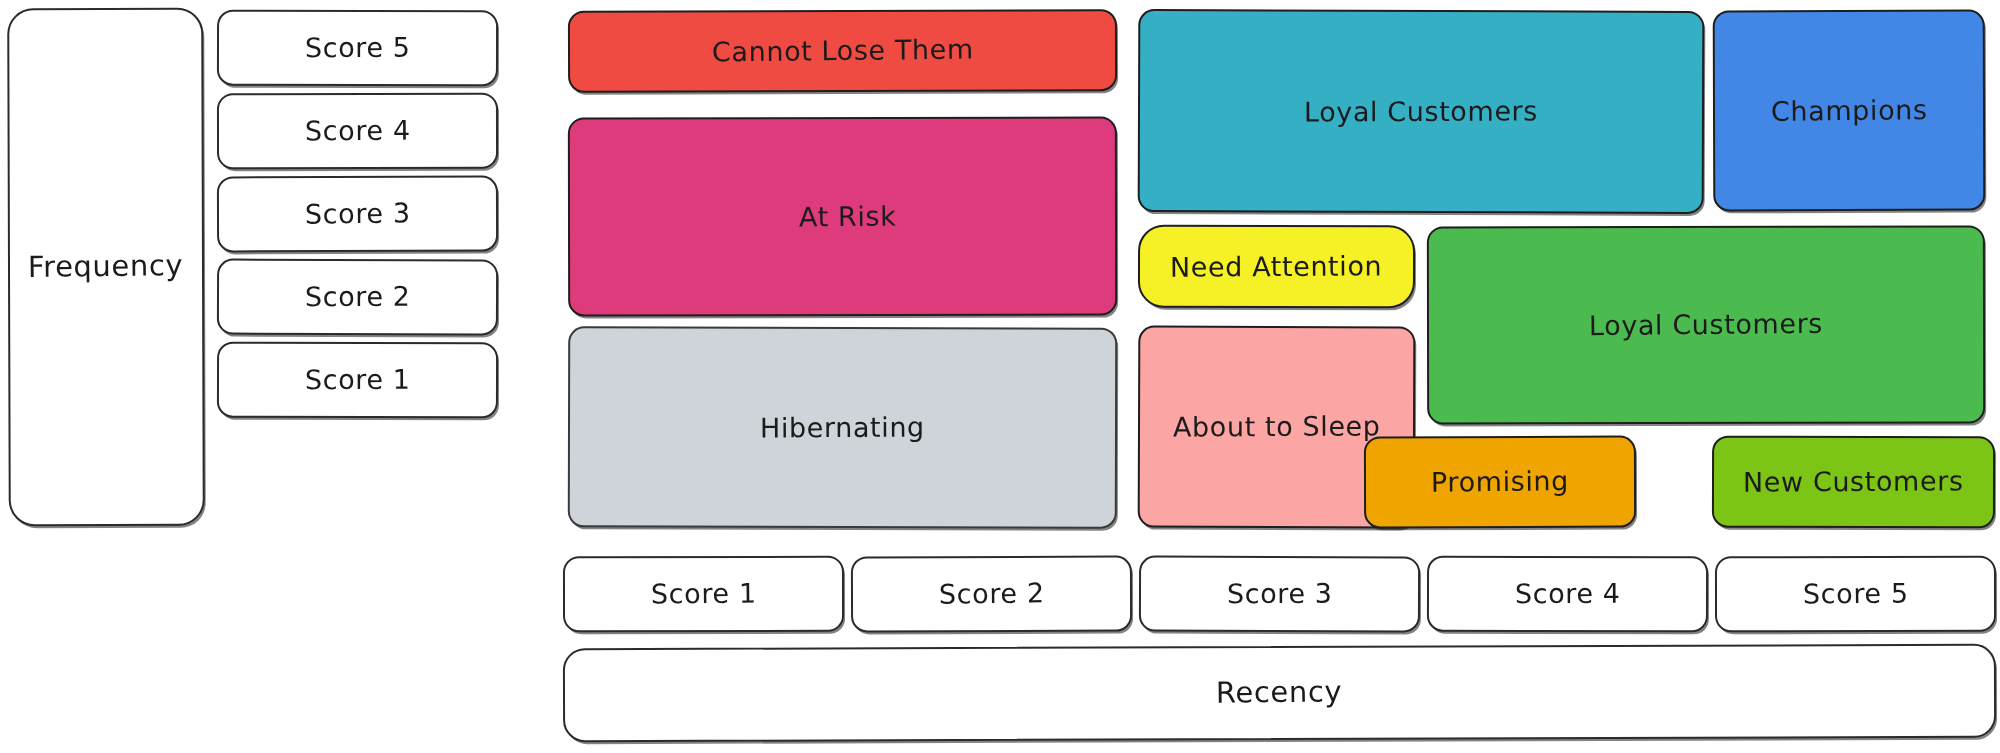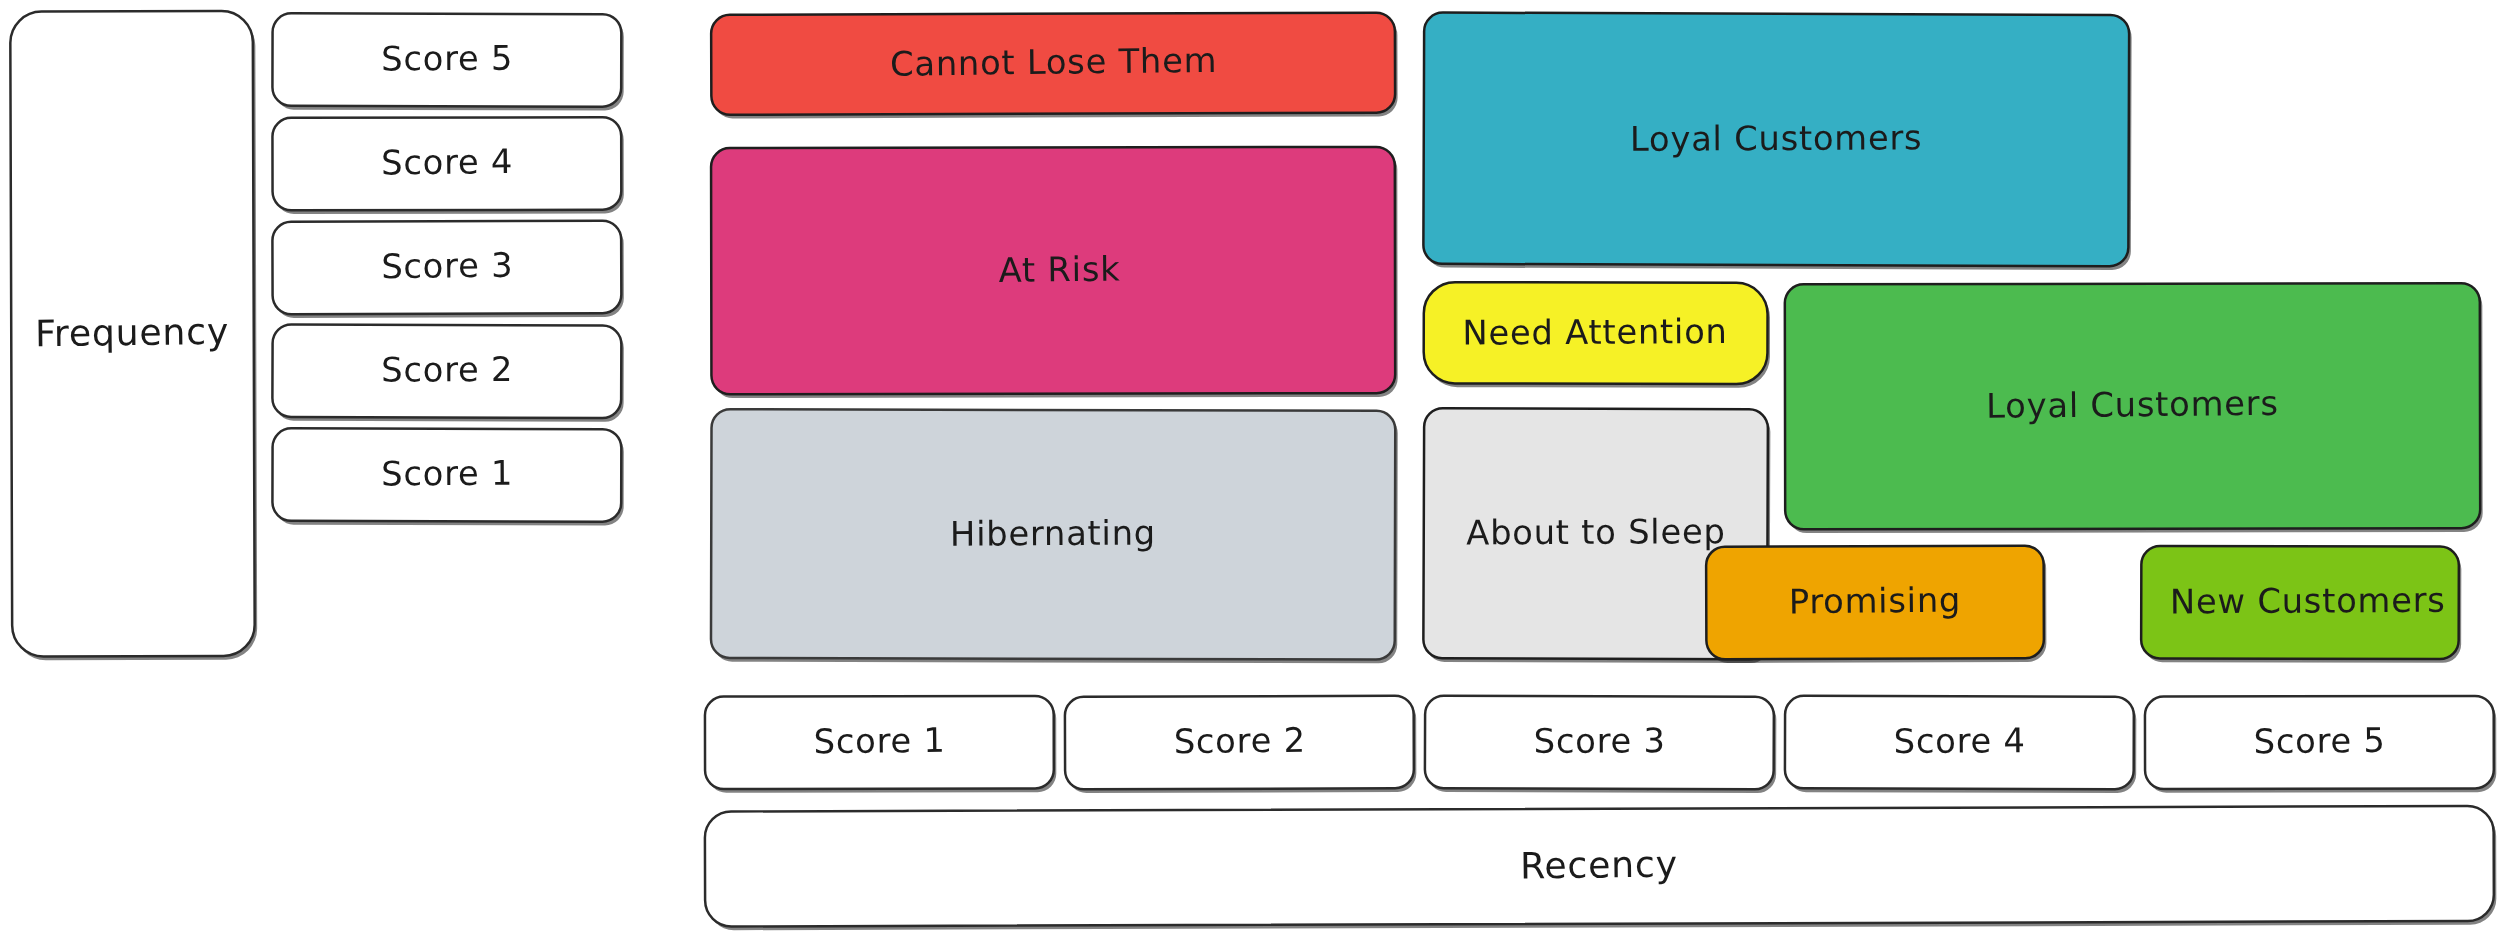--- a/index.html
+++ b/index.html
@@ -101,38 +101,41 @@
   </div>
 
   <div class="box filled j2" style="left:568px; top:327px; width:549px; height:201px; background:#ced4da; border-color:#3a3a3a;">
     <span class="label-text">Hibernating</span>
   </div>
 
   <div class="box filled j4" style="left:1138px; top:10px; width:566px; height:203px; background:#35afc4;">
     <span class="label-text">Loyal Customers</span>
   </div>
 
+  <div class="box filled j1" style="left:1713px; top:10px; width:272px; height:201px; background:#4287e5;">
+    <span class="label-text">Champions</span>
+  </div>
 
   <div class="box filled j2" style="left:1138px; top:225px; width:277px; height:83px; background:#f6f126;border-radius:26px;">
     <span class="label-text">Need Attention</span>
   </div>
 
   <div class="box filled j3" style="left:1427px; top:226px; width:558px; height:198px; background:#4cbb4f;">
     <span class="label-text">Loyal Customers</span>
   </div>
 
-  <div class="box filled j4" style="left:1138px; top:326px; width:277px; height:202px; background:#e5e5e5;">
+  <div class="box filled j4" style="left:1138px; top:326px; width:277px; height:202px; background:#fca5a5;">
     <span class="label-text">About to Sleep</span>
   </div>
 
   <div class="box filled j1" style="left:1364px; top:436px; width:272px; height:92px; background:#efa400;">
     <span class="label-text">Promising</span>
   </div>
 
-  <div class="box filled j2" style="left:1712px; top:436px; width:256px; height:92px; background:#7cc416;justify-content:flex-end;">
+  <div class="box filled j2" style="left:1712px; top:436px; width:283px; height:92px; background:#7cc416;">
     <span class="label-text">New Customers</span>
   </div>
 
   <div class="box plain j3" style="left:563px; top:556px; width:281px; height:76px;">
     <span class="label-text">Score 1</span>
   </div>
   <div class="box plain j1" style="left:851px; top:556px; width:281px; height:76px;">
     <span class="label-text">Score 2</span>
   </div>
   <div class="box plain j4" style="left:1139px; top:556px; width:281px; height:76px;">

